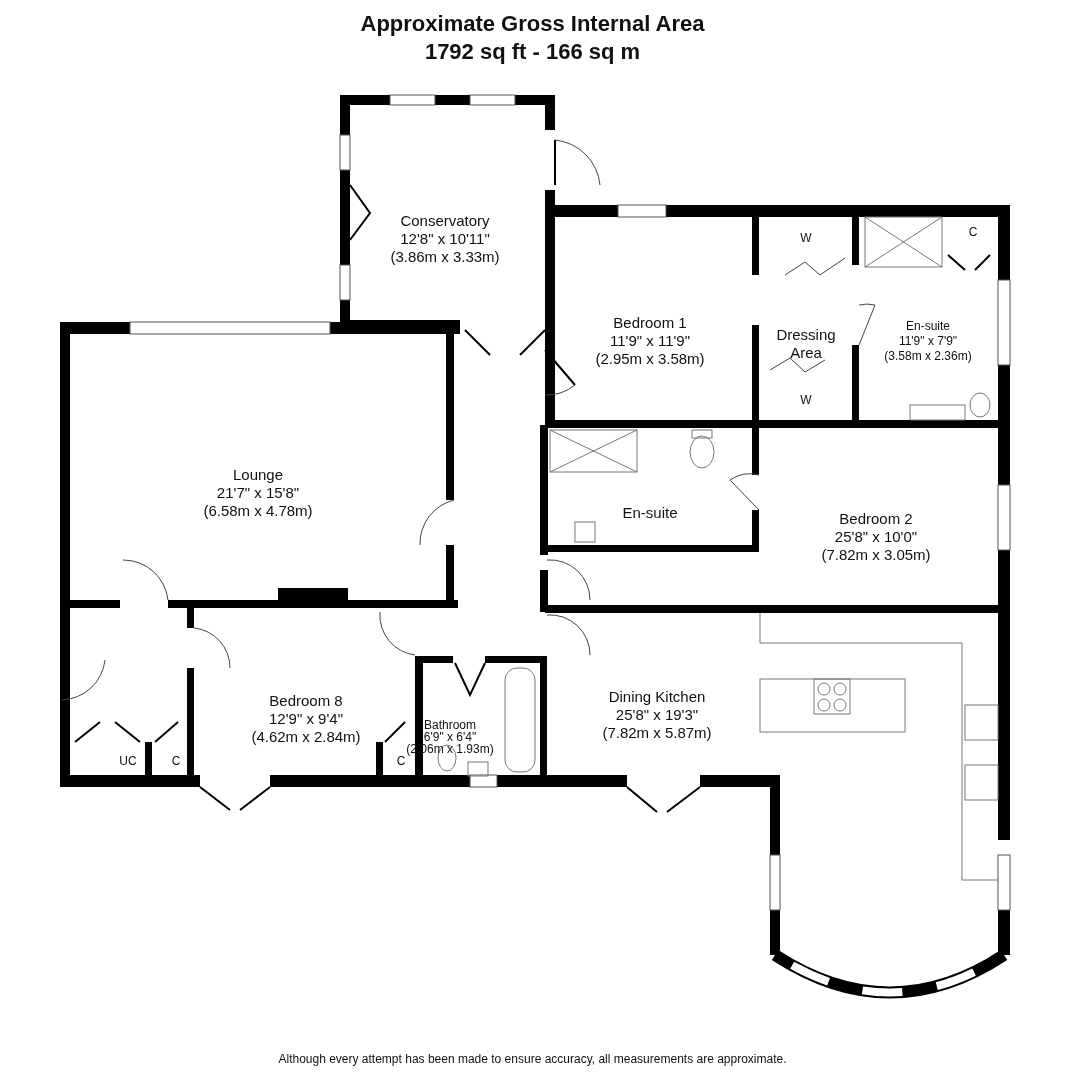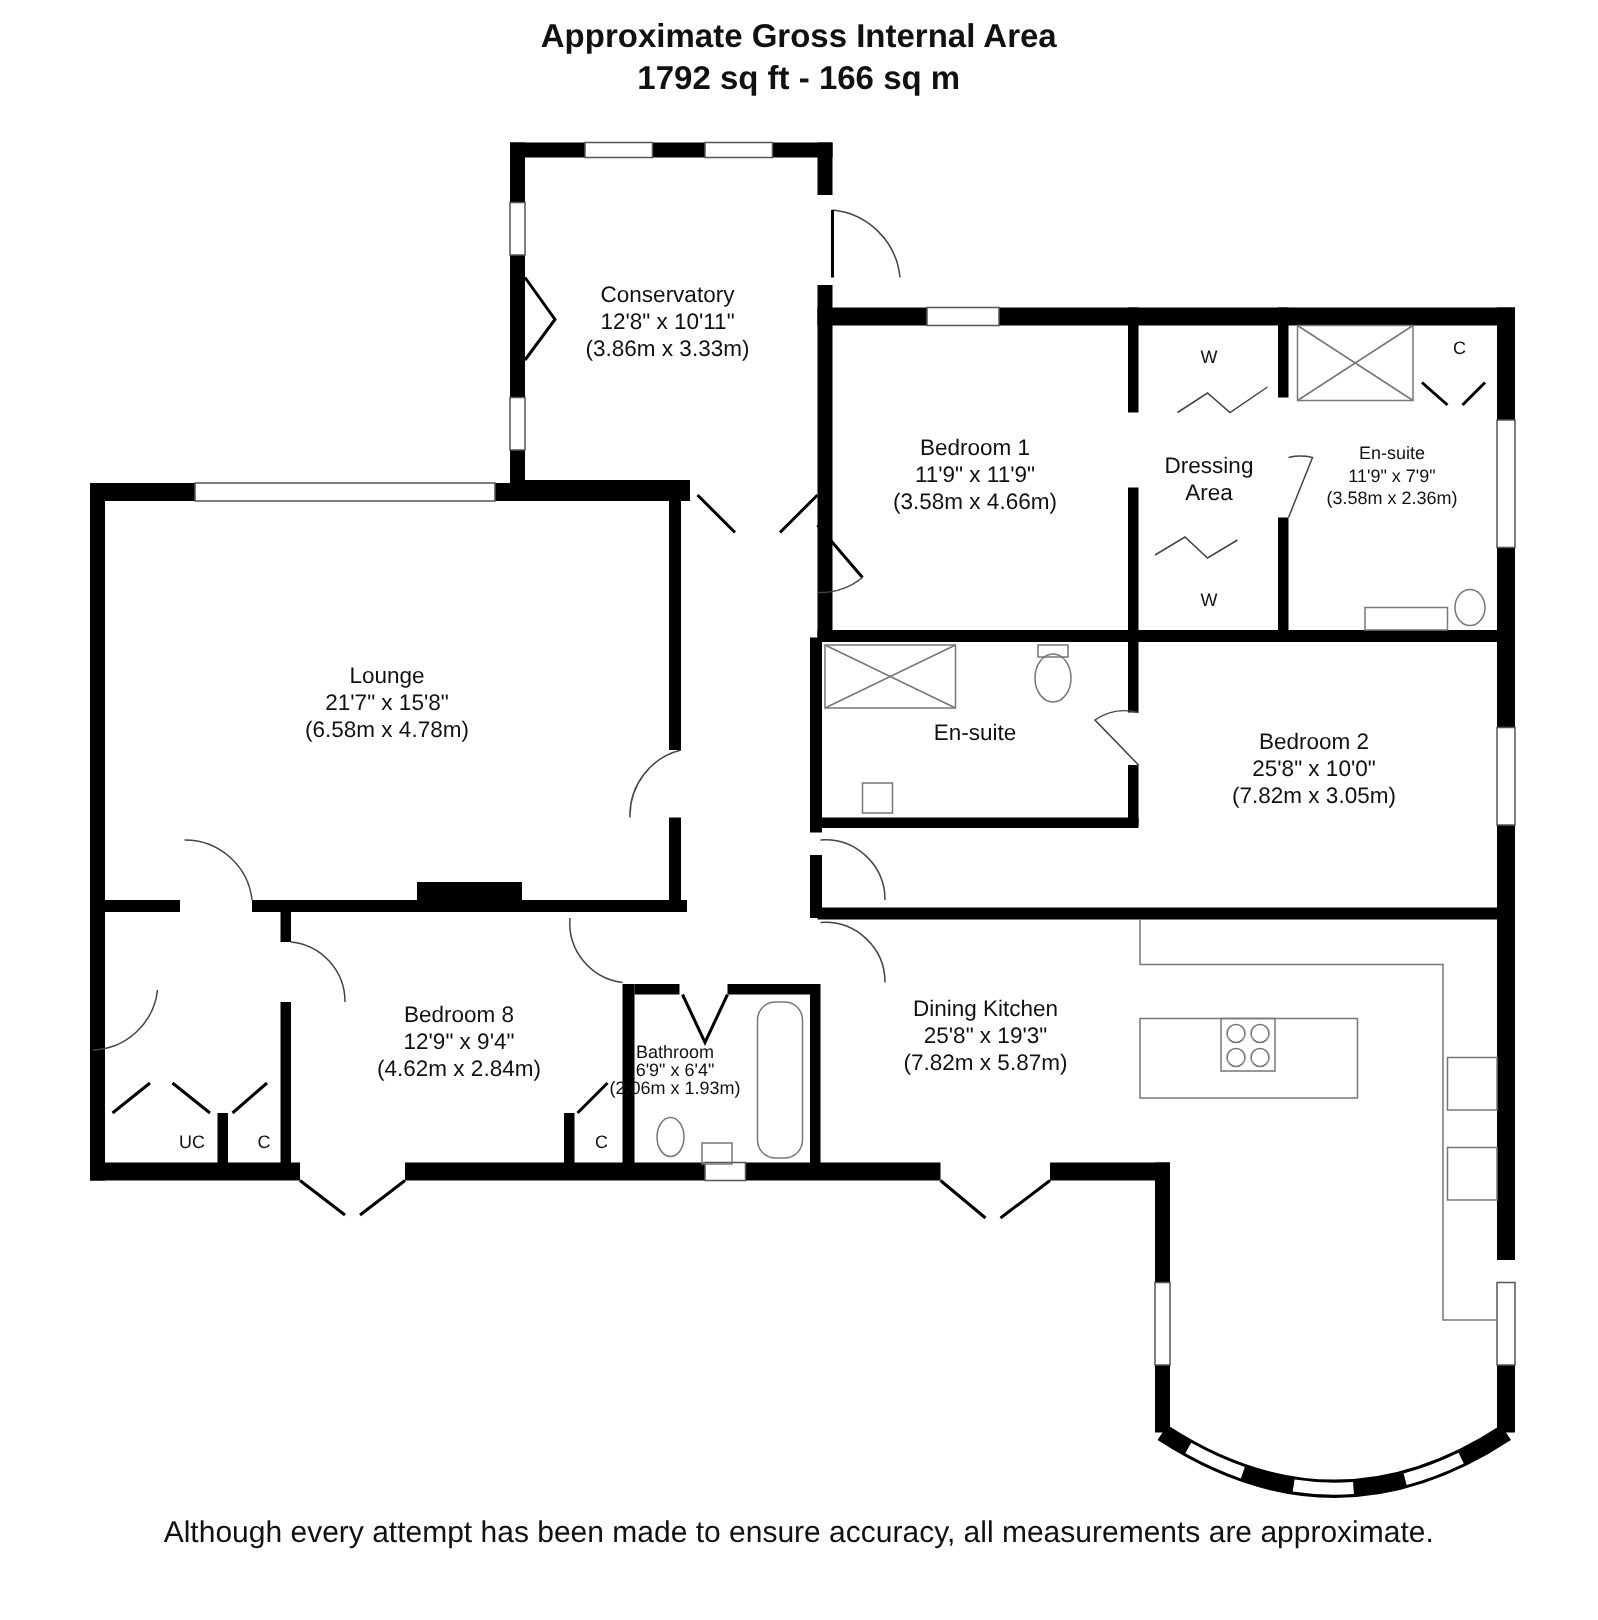--- a/index.html
+++ b/index.html
@@ -3,25 +3,25 @@
 <meta charset="utf-8">
 <style>
   html, body { margin:0; padding:0; background:#ffffff; }
   body { width:1065px; height:1080px; position:relative; overflow:hidden;
          font-family:"Liberation Sans", sans-serif; color:#111; }
   .title { position:absolute; left:0; width:1065px; text-align:center;
            font-weight:bold; font-size:22px; line-height:28px; }
   .title.l1 { top:10px; }
   .title.l2 { top:38px; }
   svg.plan { position:absolute; left:0; top:0; }
-  .room-label { position:absolute; text-align:center; font-size:15px; line-height:18px; transform:translateX(-50%); white-space:nowrap; }
+  .room-label { position:absolute; text-align:center; font-size:15px; line-height:18px; transform:translateX(-50%); white-space:nowrap;margin-top:24px; }
   .room-label.small { font-size:11px; line-height:14px; }
   .room-label .name, .room-label .imp, .room-label .met { display:block; }
   .tag { position:absolute; font-size:12px; transform:translate(-50%,-50%); }
-  .footer { position:absolute; left:0; width:1065px; text-align:center; font-size:20px; line-height:21px; top:1012px; }
+  .footer { position:absolute; left:0; width:1065px; text-align:center; font-size:12px; line-height:21px; top:1049px; }
   .footer span { display:block; }
 </style>
 </head>
 <body>
 
 <div class="title l1">Approximate Gross Internal Area</div>
 <div class="title l2">1792 sq ft - 166 sq m</div>
 
 <svg class="plan" width="1065" height="1080" viewBox="0 0 1065 1080">
   <g fill="#000">
@@ -152,21 +152,21 @@
 </svg>
 
 <div class="room-label" style="left:445px; top:188px;">
   <span class="name">Conservatory</span>
   <span class="imp">12'8" x 10'11"</span>
   <span class="met">(3.86m x 3.33m)</span>
 </div>
 <div class="room-label" style="left:650px; top:290px;">
   <span class="name">Bedroom 1</span>
   <span class="imp">11'9" x 11'9"</span>
-  <span class="met">(3.58m x 4.66m)</span>
+  <span class="met">(2.95m x 3.58m)</span>
 </div>
 <div class="room-label" style="left:806px; top:302px;">
   <span class="name">Dressing</span>
   <span class="name">Area</span>
 </div>
 <div class="room-label small" style="left:928px; top:295px; font-size:12px; line-height:15px;">
   <span class="name">En-suite</span>
   <span class="imp">11'9" x 7'9"</span>
   <span class="met">(3.58m x 2.36m)</span>
 </div>

